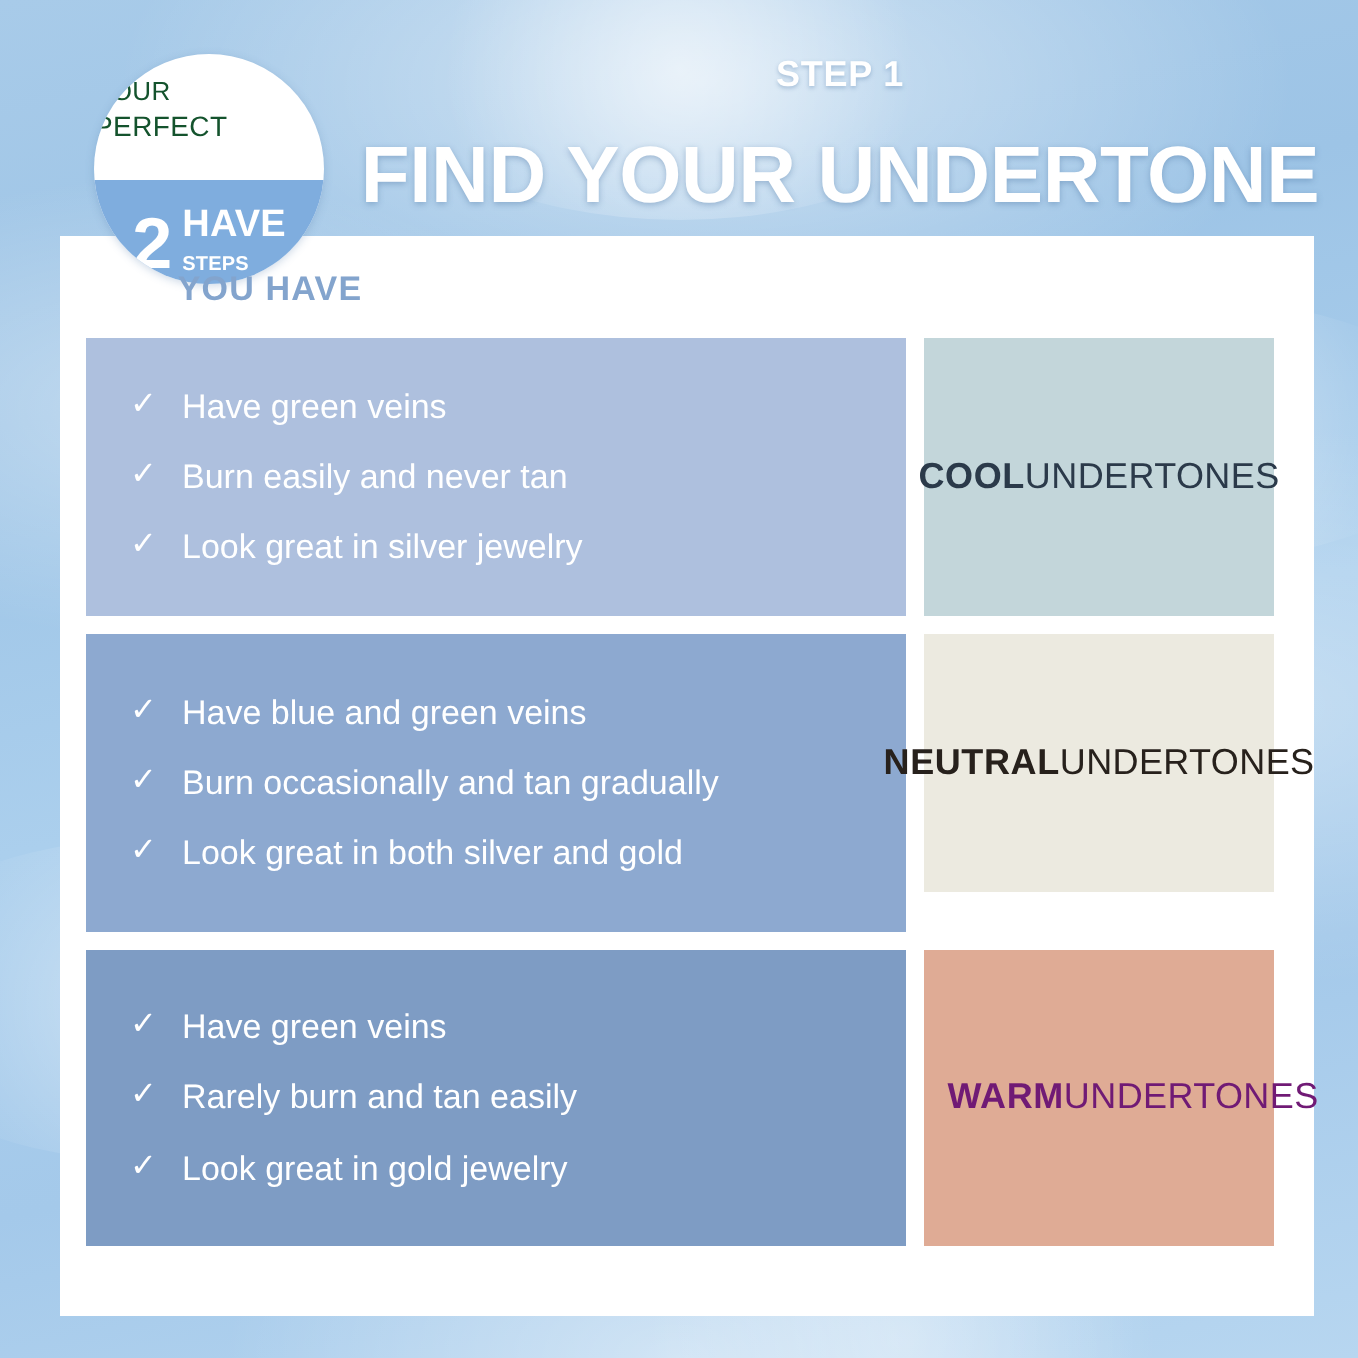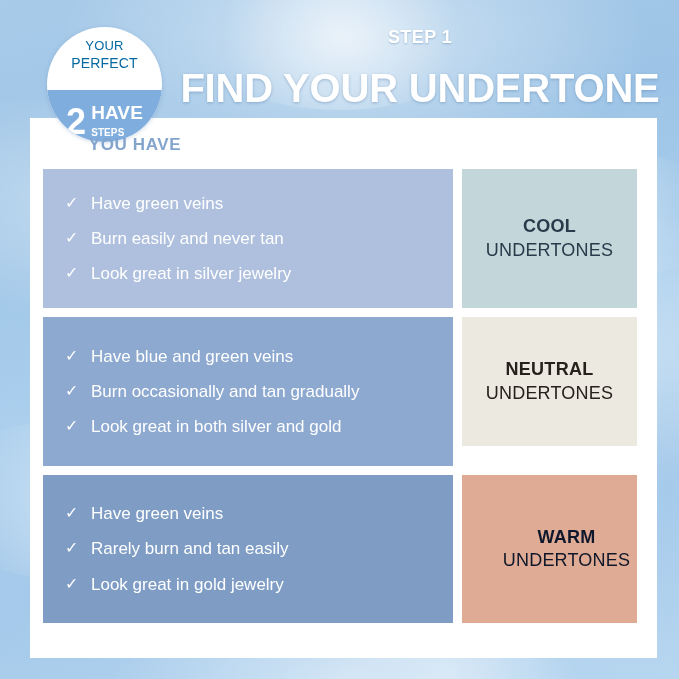--- a/index.html
+++ b/index.html
@@ -92,22 +92,22 @@
     right: 0;
     bottom: 0;
     height: 52px;
     background: #7fadde;
   }
   .badge-top-text {
     position: absolute;
     left: 0;
     right: 0;
     top: 11px;
-    text-align: center;
-    color: #0369a1;
+    text-align: left;
+    color: #14532d;
     line-height: 1.28;
   }
   .badge-your   { font-size: 13px; letter-spacing: 0.2px; }
   .badge-perfect{ font-size: 14px; font-weight: normal; letter-spacing: 0.2px; }
   .badge-match  { font-size: 13px; letter-spacing: 0.2px; }
 
   .badge-bottom-text {
     position: absolute;
     left: 0;
     right: 0;
@@ -186,21 +186,21 @@
     line-height: 1.25;
   }
   .criterion-text { flex: 1 1 auto; }
 
   .spacer { width: 9px; flex: 0 0 auto; }
 
   .swatch {
     width: 175px;
     box-sizing: border-box;
     display: flex;
-    flex-direction: column;
+    flex-direction: row;
     align-items: center;
     justify-content: center;
     text-align: center;
   }
   .row-1 .swatch { height: 139px; }
   .row-2 .swatch { height: 129px; }
   .row-3 .swatch { height: 148px; }
 
   .swatch-name {
     font-size: 18px;
@@ -306,20 +306,20 @@
         <div class="criterion">
           <span class="check">✓</span>
           <span class="criterion-text">Rarely burn and tan easily</span>
         </div>
         <div class="criterion">
           <span class="check">✓</span>
           <span class="criterion-text">Look great in gold jewelry</span>
         </div>
       </div>
       <div class="spacer"></div>
-      <div class="swatch" style="background: rgb(223, 171, 149); color: #0f172a; padding-left: 34px;">
+      <div class="swatch" style="background: rgb(223, 171, 149); color: #701a75; padding-left: 34px;">
         <div class="swatch-name">WARM</div>
         <div class="swatch-sub">UNDERTONES</div>
       </div>
     </div>
 
   </div>
 </div>
 
 </body></html>

